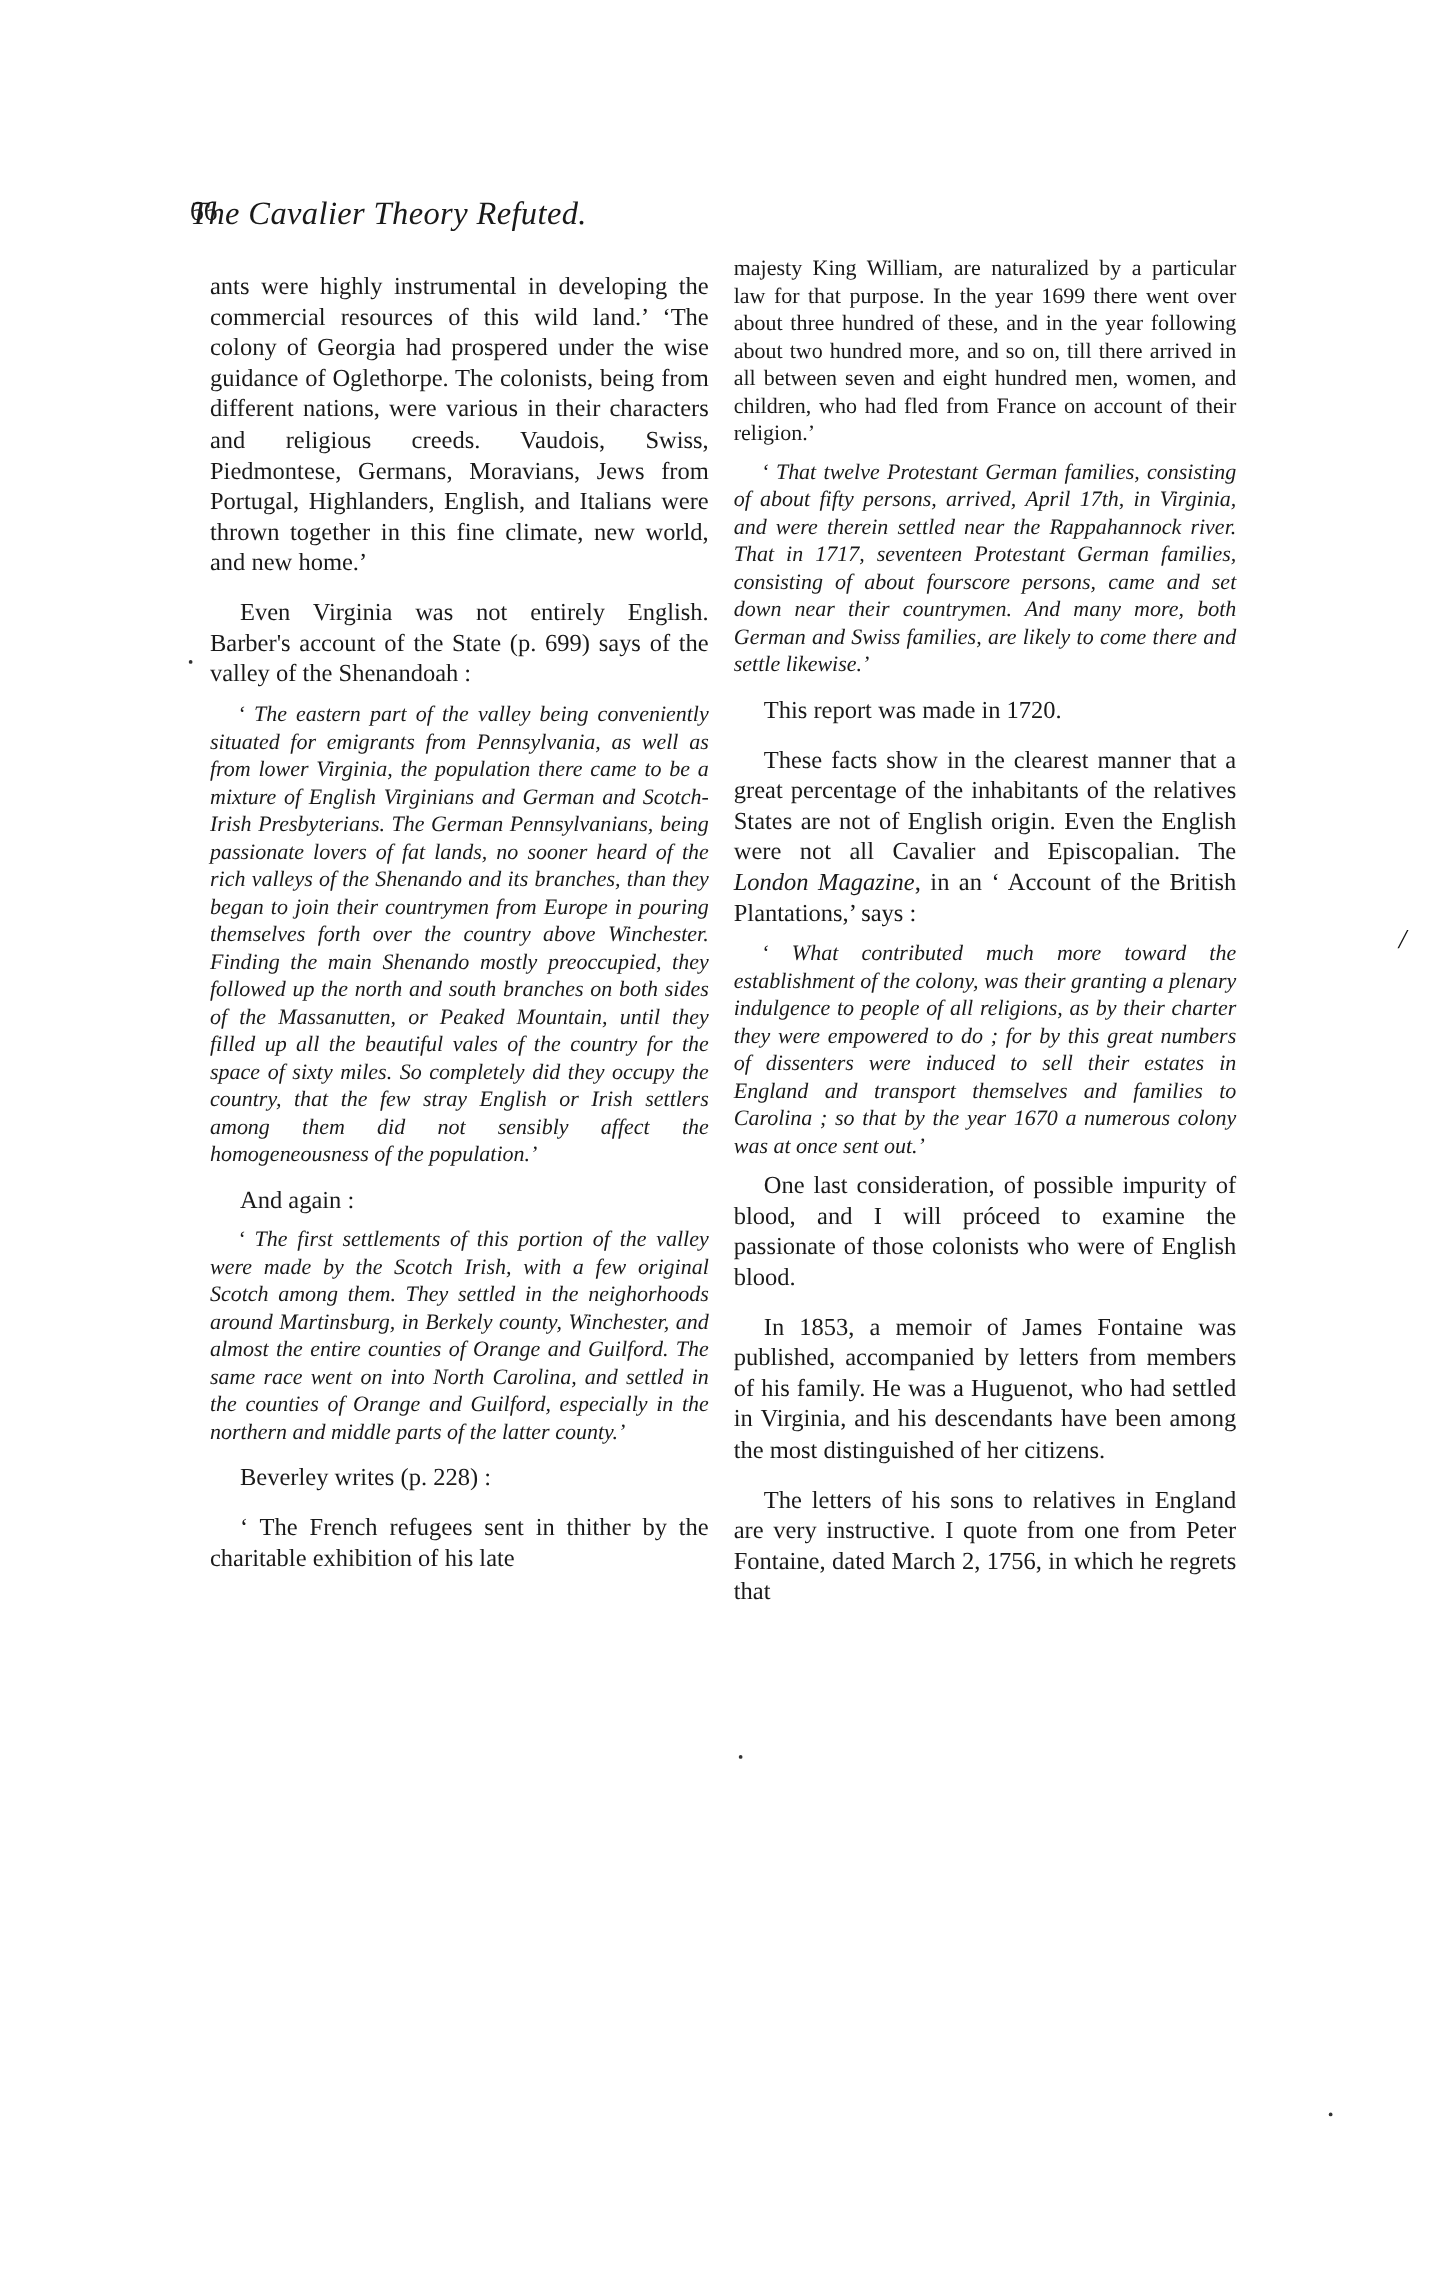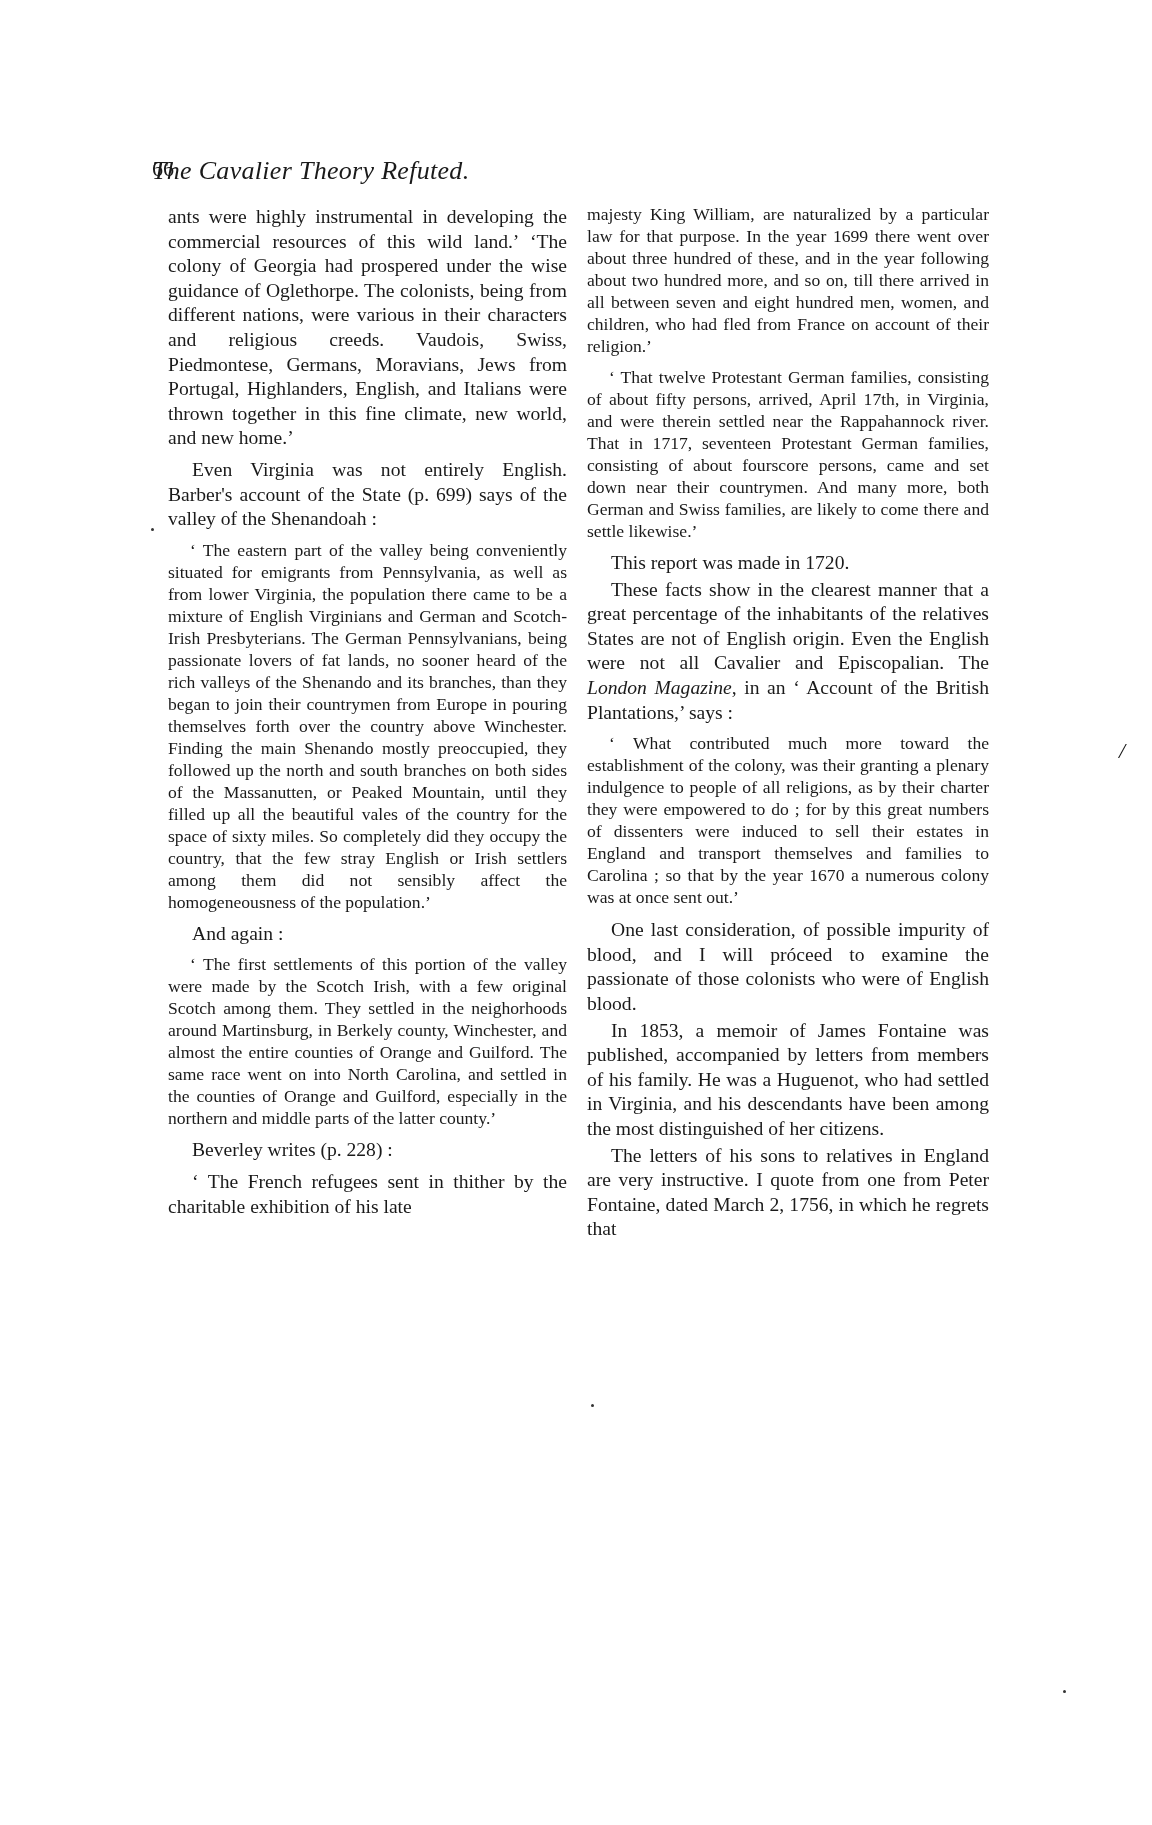--- a/index.html
+++ b/index.html
@@ -4,25 +4,25 @@
 <style>
   html, body { margin: 0; padding: 0; background: #ffffff; }
   body { width: 1152px; height: 1825px; position: relative; overflow: hidden; color: #1a1a1a; font-family: "DejaVu Serif", "Liberation Serif", serif; }
   .page { position: absolute; left: 0; top: 0; width: 1152px; height: 1825px; }
   .header { position: absolute; top: 156px; left: 152px; width: 840px; height: 40px; }
   .page-number { position: absolute; left: 0; top: 0; font-size: 22px; font-family: "Liberation Serif", serif; }
   .running-title { position: absolute; left: 0; right: 0; top: 0; text-align: left; font-size: 26px; font-style: italic; font-family: "Liberation Serif", serif; letter-spacing: 0.3px; }
   .col { position: absolute; top: 203px; font-family: "Liberation Serif", serif; font-size: 19.6px; line-height: 24.6px; text-align: justify; }
   .col-left { left: 168px; width: 399px; }
   .col-right { left: 587px; width: 402px; }
-  .para { margin: 2px 0 7px 0; text-indent: 0; }
+  .para { margin: 15px 0 7px 0; text-indent: 0; }
   .para.indent { text-indent: 24px; }
   .para.cont { text-indent: 0; }
   .quote { font-size: 17.6px; line-height: 22px; margin: 0 0 9px 0; }
-  .quote.indent { text-indent: 22px; }
+  .quote.indent { text-indent: 22px; font-style: italic; }
   .tight { margin-bottom: 2px; }
   .spaced { margin-top: 10px; }
   .ital { font-style: italic; }
   .mark { position: absolute; font-family: "Liberation Serif", serif; font-style: italic; font-size: 22px; color: #111; }
   .dot { position: absolute; width: 3px; height: 3px; background: #333; border-radius: 50%; }
 </style>
 </head>
 <body>
 
 <div class="page">

